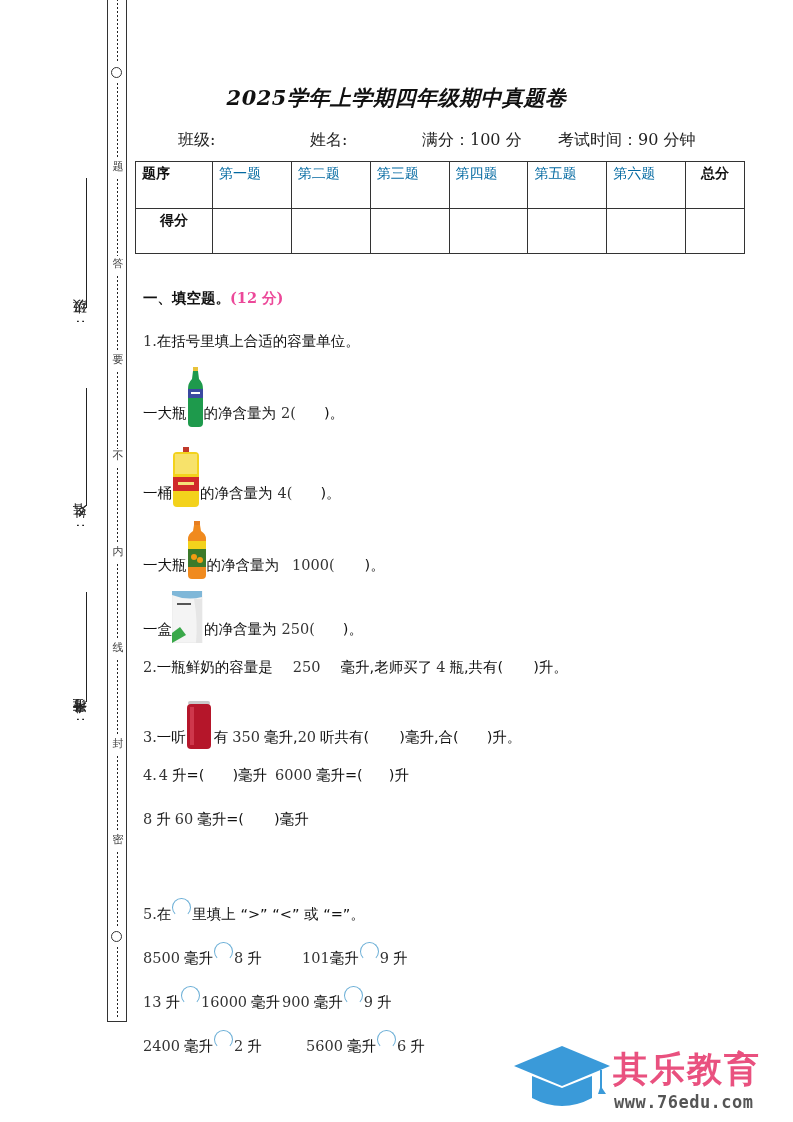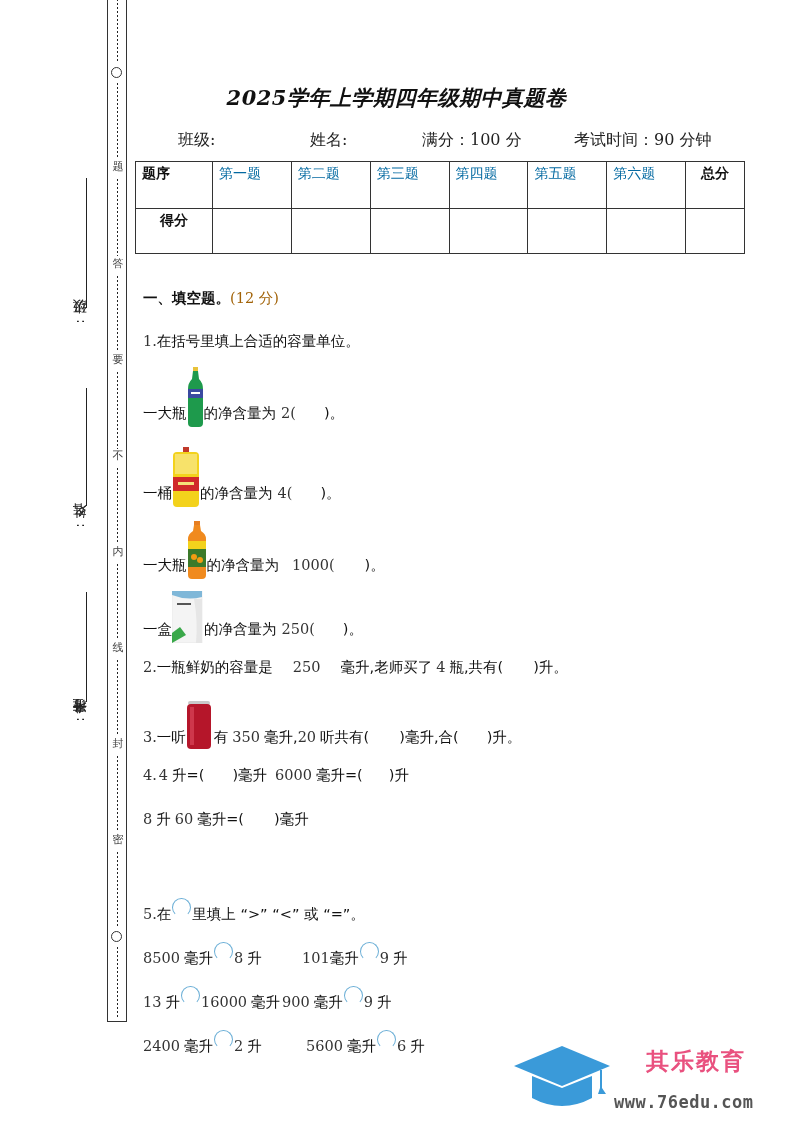--- a/index.html
+++ b/index.html
@@ -35,21 +35,21 @@
   
   .line { position:absolute; left:143px; font-size:14.5px; color:#111; white-space:pre; font-family:"DejaVu Sans", sans-serif; }
   .num { font-family:"DejaVu Serif", serif; color:#333; }
   .sec { font-weight:bold; }
   .blank { display:inline-block; }
   .pic { display:inline-block; vertical-align:bottom; position:relative; }
   .circ { display:inline-block; width:19px; height:19px; border:1px solid #6aaed6; border-radius:50%;
           border-bottom-color:transparent; vertical-align:2px; box-sizing:border-box; margin:0 1px; }
 
   
-  .logo-text { position:absolute; left:646px; top:1046px; font-size:23px; font-weight:bold; color:#e9517f;
+  .logo-text { position:absolute; left:613px; top:1046px; font-size:35px; font-weight:bold; color:#e9517f;
                font-family:"DejaVu Sans", sans-serif; letter-spacing:2px; }
   .logo-url { position:absolute; left:614px; top:1092px; font-size:17px; font-weight:bold; color:#555;
               font-family:"DejaVu Sans Mono", monospace; letter-spacing:0.5px; }
 </style>
 </head>
 <body>
 
 <div class="strip">
   <div class="strip-dots" style="top:0;height:64px"></div>
   <div class="strip-circle" style="top:69px"></div>
@@ -79,21 +79,21 @@
 <div class="vline" style="left:86px;top:388px;height:118px"></div>
 <div class="vtext" style="left:70px;top:522px">姓名:</div>
 <div class="vline" style="left:86px;top:592px;height:110px"></div>
 <div class="vtext" style="left:70px;top:716px">准考证号:</div>
 
 <div class="title">2025学年上学期四年级期中真题卷</div>
 <div class="info">
   <span style="left:178px">班级:</span>
   <span style="left:310px">姓名:</span>
   <span style="left:422px">满分：100 分</span>
-  <span style="left:574px">考试时间：90 分钟</span>
+  <span style="left:558px">考试时间：90 分钟</span>
 </div>
 
 <table class="score">
   <tbody>
       <tr>
     <td class="bold" style="width:64px">题序</td>
     <td>第一题</td>
     <td>第二题</td>
     <td>第三题</td>
     <td>第四题</td>
@@ -107,21 +107,21 @@
     <td></td>
     <td></td>
     <td></td>
     <td></td>
     <td></td>
     <td></td>
   </tr>
 </tbody>
   </table>
 
-<div class="line sec" style="top:289px"><span>一、填空题。</span><span class="num" style="font-weight:normal;color:#a16207">(12 分)</span></div>
+<div class="line sec" style="top:289px"><span>一、填空题。</span><span class="num" style="font-weight:bold;color:#ec4899">(12 分)</span></div>
 
 <div class="line" style="top:332px"><span class="num">1.</span><span>在括号里填上合适的容量单位。</span></div>
 
 <div class="line" style="top:403px"><span>一大瓶</span><span class="pic" style="width:17px;height:20px"><svg width="17" height="60" style="position:absolute;left:0;bottom:-4px" viewBox="0 0 17 60">
         <rect x="6" y="0" width="5" height="4" fill="#e8c23a"></rect>
         <path d="M6 4 L11 4 L12 12 Q16 16 16 22 L16 56 Q16 60 12 60 L5 60 Q1 60 1 56 L1 22 Q1 16 5 12 Z" fill="#1e9a4c"></path>
         <rect x="1" y="22" width="15" height="9" fill="#3a4aa0"></rect>
         <rect x="4" y="25" width="9" height="2" fill="#fff"></rect>
       </svg></span><span>的净含量为</span><span class="num" style="margin-left:5px">2(</span><span class="blank" style="width:28px"></span><span>)。</span></div>
 

